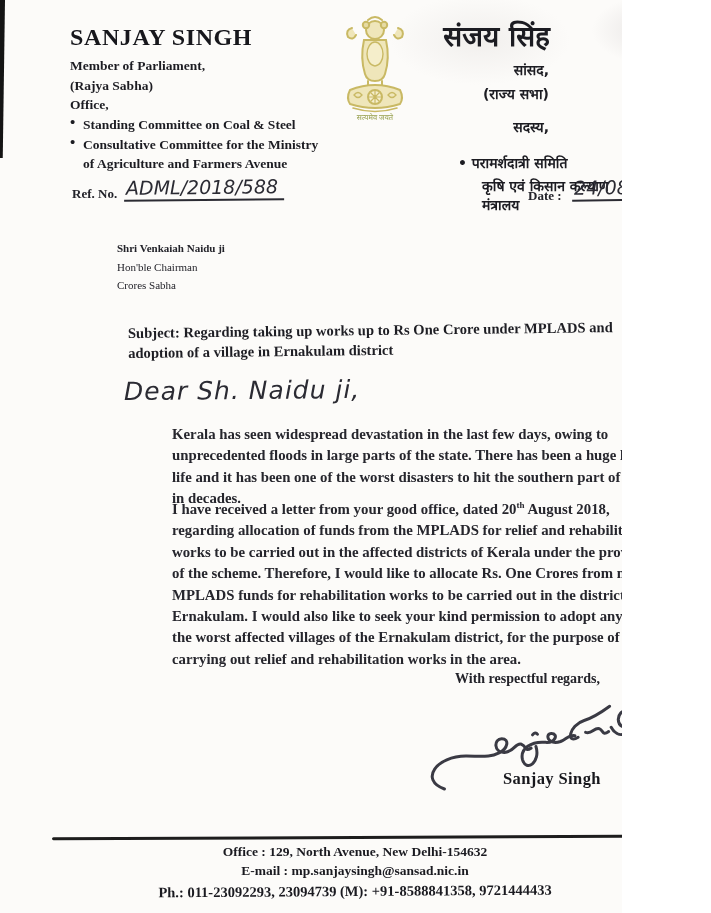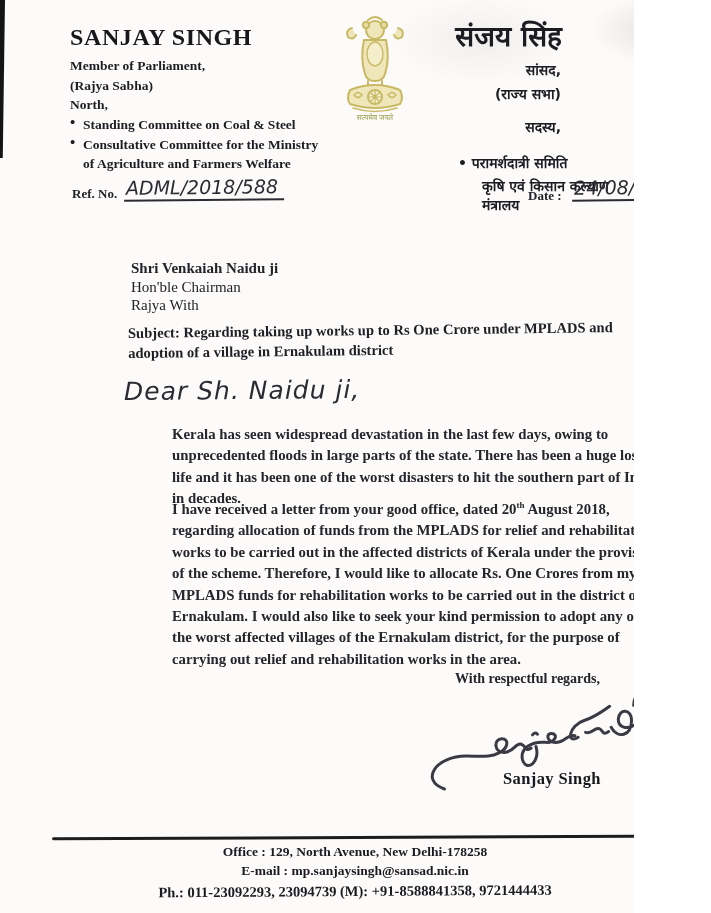--- a/index.html
+++ b/index.html
@@ -6,21 +6,20 @@
   .page{
     position:relative;
     width:622px;height:913px;
     background:
       radial-gradient(ellipse 90px 50px at 655px 30px, #e7e4e3 0%, rgba(231,228,227,0) 70%),
       radial-gradient(ellipse 120px 60px at 480px 40px, #f1efed 0%, rgba(241,239,237,0) 75%),
       #fcfbf9;
     overflow:hidden;
     font-family:"Liberation Serif", serif;
     color:#23232a;
-    padding-left:12px;
   }
   .abs{position:absolute;}
 
   
   .edge-left{left:0;top:0;width:5px;height:158px;background:#141414;
     clip-path:polygon(0 0,100% 0,55% 100%,0 100%);}
   .edge-right{left:700px;top:0;width:11px;height:768px;background:#0b0b0b;
     clip-path:polygon(25% 0,100% 0,100% 1%,72% 100%,52% 100%);}
 
   
@@ -44,21 +43,21 @@
   .hi-l4{left:482px;top:176px;font-size:14px;font-weight:700;}
 
   
   .ref-label{left:72px;top:186px;font-size:13px;font-weight:700;}
   .hand{font-family:"DejaVu Sans", sans-serif;font-style:italic;color:#2b2b33;}
   .ref-value{left:124px;top:176px;font-size:19px;border-bottom:2px solid #2b2b33;padding:0 6px 1px 2px;transform:rotate(-.6deg);}
   .date-label{left:528px;top:188px;font-size:13px;font-weight:700;}
   .date-value{left:572px;top:176px;font-size:19px;border-bottom:2px solid #2b2b33;padding:0 6px 1px 2px;transform:rotate(-.8deg);}
 
   
-  .recipient{left:131px;top:239px;font-size:15px;line-height:18.5px;margin-top:20px;}
+  .recipient{left:117px;top:239px;font-size:11px;line-height:18.5px;}
   .recipient .r1{font-weight:700;}
 
   
   .subject{left:128px;top:320px;width:492px;font-size:14.6px;font-weight:700;line-height:20px;transform:rotate(-.7deg);color:#1e1e24;}
 
   
   .salutation{left:124px;top:376px;font-size:25px;letter-spacing:1px;transform:rotate(-.5deg);}
 
   
   .para{left:128px;width:494px;font-size:14.8px;font-weight:700;line-height:21.4px;color:#26262d;margin-left:44px;}
@@ -83,30 +82,30 @@
 
 <div class="page">
 
   <div class="abs edge-left"></div>
   <div class="abs edge-right"></div>
 
   <div class="abs lh-name">SANJAY SINGH</div>
   <div class="abs lh-lines">
     <div>Member of Parliament,</div>
     <div>(Rajya Sabha)</div>
-    <div>North,</div>
+    <div>Office,</div>
   </div>
   <div class="abs lh-bullets">
     <div class="bullet-row">
       <span class="bullet-dot">•</span>
       <span>Standing Committee on Coal &amp; Steel</span>
     </div>
     <div class="bullet-row">
       <span class="bullet-dot">•</span>
-      <span>Consultative Committee for the Ministry of Agriculture and Farmers Welfare</span>
+      <span>Consultative Committee for the Ministry of Agriculture and Farmers Avenue</span>
     </div>
   </div>
 
   <svg class="abs emblem" viewBox="0 0 90 112">
     <g stroke="#c9b964" fill="#efe6ba" stroke-width="2" stroke-linecap="round">
       <path d="M38 8 Q45 2 52 8" fill="none"></path>
       <circle cx="45" cy="18" r="9"></circle>
       <circle cx="36" cy="13" r="3.2" fill="#e6dba4"></circle>
       <circle cx="54" cy="13" r="3.2" fill="#e6dba4"></circle>
       <path d="M22 16 q-7 2 -4 9 q5 4 8 -2"></path>
@@ -135,21 +134,21 @@
   <div class="abs hi hi-l4">कृषि एवं किसान कल्याण मंत्रालय</div>
 
   <div class="abs ref-label">Ref. No.</div>
   <div class="abs hand ref-value">ADML/2018/588</div>
   <div class="abs date-label">Date :</div>
   <div class="abs hand date-value">24/08/2018</div>
 
   <div class="abs recipient">
     <div class="r1">Shri Venkaiah Naidu ji</div>
     <div>Hon'ble Chairman</div>
-    <div>Rajya With</div>
+    <div>Crores Sabha</div>
   </div>
 
   <div class="abs subject">Subject: Regarding taking up works up to Rs One Crore under MPLADS and adoption of a village in Ernakulam district</div>
 
   <div class="abs hand salutation">Dear Sh. Naidu ji,</div>
 
   <div class="abs para para1">Kerala has seen widespread devastation in the last few days, owing to unprecedented floods in large parts of the state. There has been a huge loss of life and it has been one of the worst disasters to hit the southern part of India in decades.</div>
   <div class="abs para para2"><span>I have received a letter from your good office, dated 20</span><span class="sup">th</span><span> August 2018, regarding allocation of funds from the MPLADS for relief and rehabilitation works to be carried out in the affected districts of Kerala under the provisions of the scheme. Therefore, I would like to allocate Rs. One Crores from my MPLADS funds for rehabilitation works to be carried out in the district of Ernakulam. I would also like to seek your kind permission to adopt any one of the worst affected villages of the Ernakulam district, for the purpose of carrying out relief and rehabilitation works in the area.</span></div>
 
   <div class="abs regards">With respectful regards,</div>
@@ -163,18 +162,18 @@
       <path d="M163 49 C 169 52, 172 45, 177 47 C 181 49, 179 55, 186 51"></path>
       <path d="M189 47 C 194 60, 208 58, 210 43 C 212 31, 199 29, 197 40 C 196 49, 207 53, 216 45"></path>
       <path d="M214 28 C 217 12, 233 8, 237 19 C 240 29, 226 35, 221 24"></path>
     </g>
   </svg>
 
   <div class="abs sig-name">Sanjay Singh</div>
 
   <div class="abs footer-rule"></div>
   <div class="abs footer">
-    <div class="f1">Office : 129, North Avenue, New Delhi-178258</div>
+    <div class="f1">Office : 129, North Avenue, New Delhi-154632</div>
     <div class="f2">E-mail : mp.sanjaysingh@sansad.nic.in</div>
     <div class="f3">Ph.: 011-23092293, 23094739  (M): +91-8588841358, 9721444433</div>
   </div>
 
 </div>
 
 </body></html>

